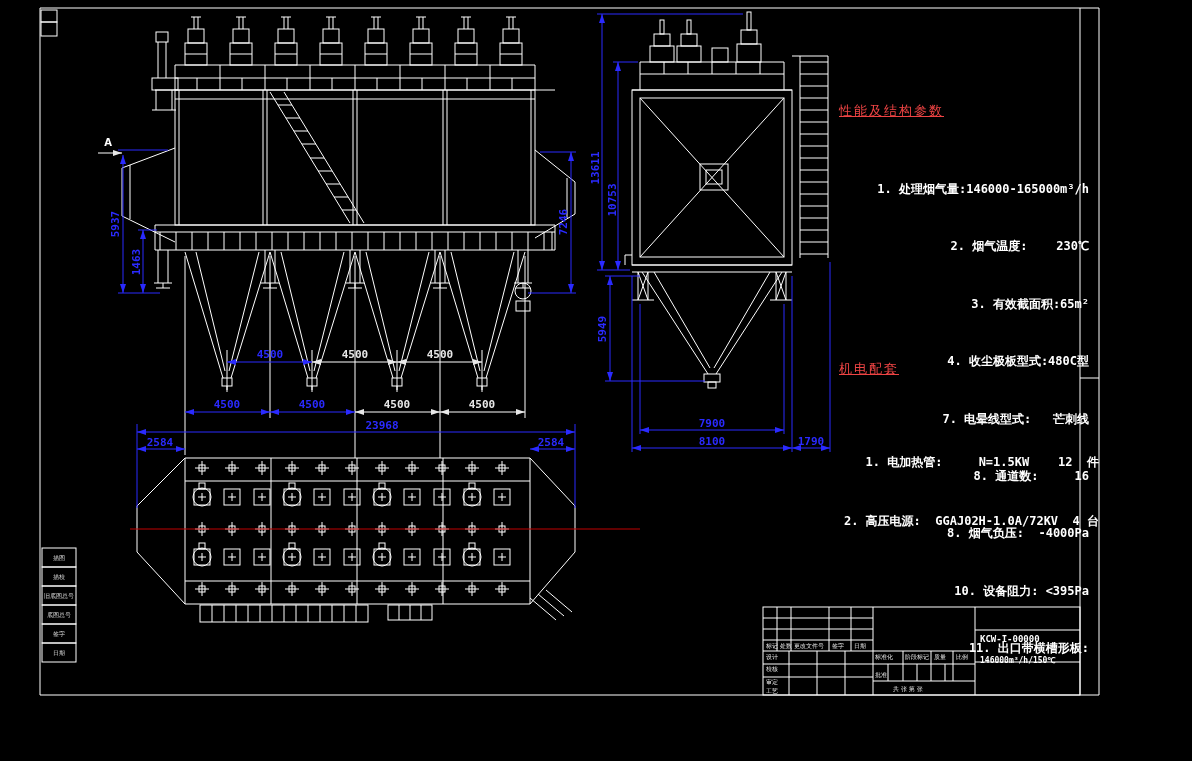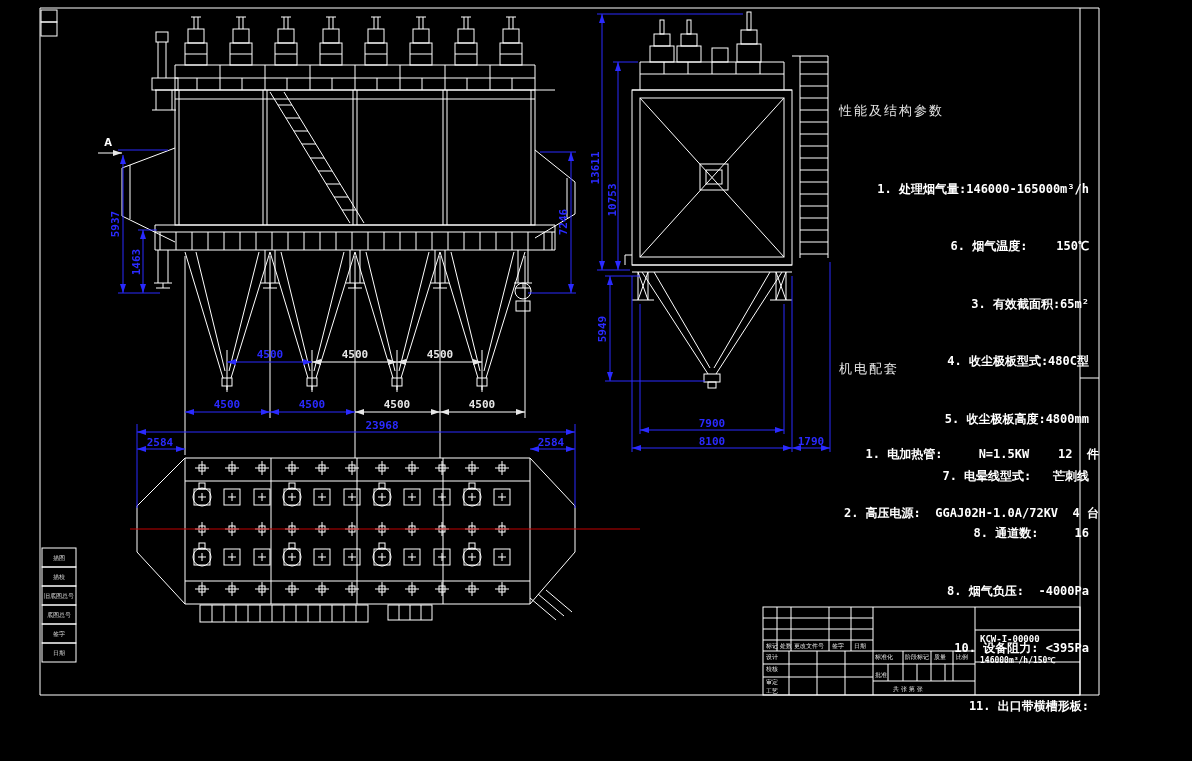--- a/index.html
+++ b/index.html
@@ -10,25 +10,25 @@
   .wl{stroke:#ffffff;stroke-width:1;fill:none;}
   .bl{stroke:#2a2aff;stroke-width:1;fill:none;}
   .rl{stroke:#c00000;stroke-width:1;fill:none;}
   .dt{font:bold 11px "DejaVu Sans Mono",monospace;text-anchor:middle;}
   .dt-b{fill:#2a2aff;}
   .dt-w{fill:#e8e8e8;}
   .ft{font:6px "DejaVu Sans",sans-serif;fill:#dddddd;text-anchor:middle;}
   .secA{font:bold 10px "DejaVu Sans",sans-serif;fill:#ffffff;text-anchor:middle;}
   
   .blk{position:absolute;color:#ffffff;white-space:pre;}
-  .blk-title{font:13px "DejaVu Sans",sans-serif;color:#e5e5e5;letter-spacing:2px;margin:0 0 22px 0;}
+  .blk-title{font:13px "DejaVu Sans",sans-serif;color:#ef4444;letter-spacing:2px;margin:0 0 22px 0;text-decoration:underline;}
   .blk-line{font:bold 12px "DejaVu Sans Mono",monospace;line-height:19.4px;text-align:right;}
   #spec-block{left:839px;top:64px;width:250px;}
   #mech-block{left:839px;top:322px;width:260px;}
-  #mech-block .blk-title{margin-bottom:28px;}
+  #mech-block .blk-title{margin-bottom:36px;}
   #mech-block .blk-line{line-height:20.5px;}
   
   .tbl{position:absolute;font-size:6px;color:#e6e6e6;line-height:6px;}
   .tb-code{position:absolute;left:980px;top:634px;font:bold 9px "DejaVu Sans Mono",monospace;color:#fff;text-align:right;}
   .tb-cap{position:absolute;left:980px;top:654px;font:bold 8px "DejaVu Sans Mono",monospace;color:#fff;}
 </style>
 </head>
 <body>
 
 <div id="sheet">
@@ -326,24 +326,23 @@
     <path d="M789,651 V695 M817,651 V695 M845,651 V695"></path>
     <path d="M873,651 H975 M873,664 H975 M873,681 H975"></path>
     <path d="M903,651 V681 M931,651 V681 M953,651 V681 M888,664 V681 M917,664 V681 M945,664 V681"></path>
     <path d="M975,630 H1080 M975,662 H1080"></path>
   </g>
 </svg>
 
 <div id="spec-block" class="blk">
   <div class="blk-title">性能及结构参数</div>
   <div class="blk-line">1. 处理烟气量:146000-165000m³/h</div>
-  <div class="blk-line">6. 烟气温度:    150℃</div>
+  <div class="blk-line">2. 烟气温度:    230℃</div>
   <div class="blk-line">3. 有效截面积:65m²</div>
   <div class="blk-line">4. 收尘极板型式:480C型</div>
-  <div class="blk-line">5. 收尘极板高度:4800mm</div>
   <div class="blk-line">7. 电晕线型式:   芒刺线</div>
   <div class="blk-line">8. 通道数:     16</div>
   <div class="blk-line">8. 烟气负压:  -4000Pa</div>
   <div class="blk-line">10. 设备阻力: &lt;395Pa</div>
   <div class="blk-line">11. 出口带横槽形板:</div>
 </div>
 
 <div id="mech-block" class="blk">
   <div class="blk-title">机电配套</div>
   <div class="blk-line">1. 电加热管:     N=1.5KW    12  件</div>

